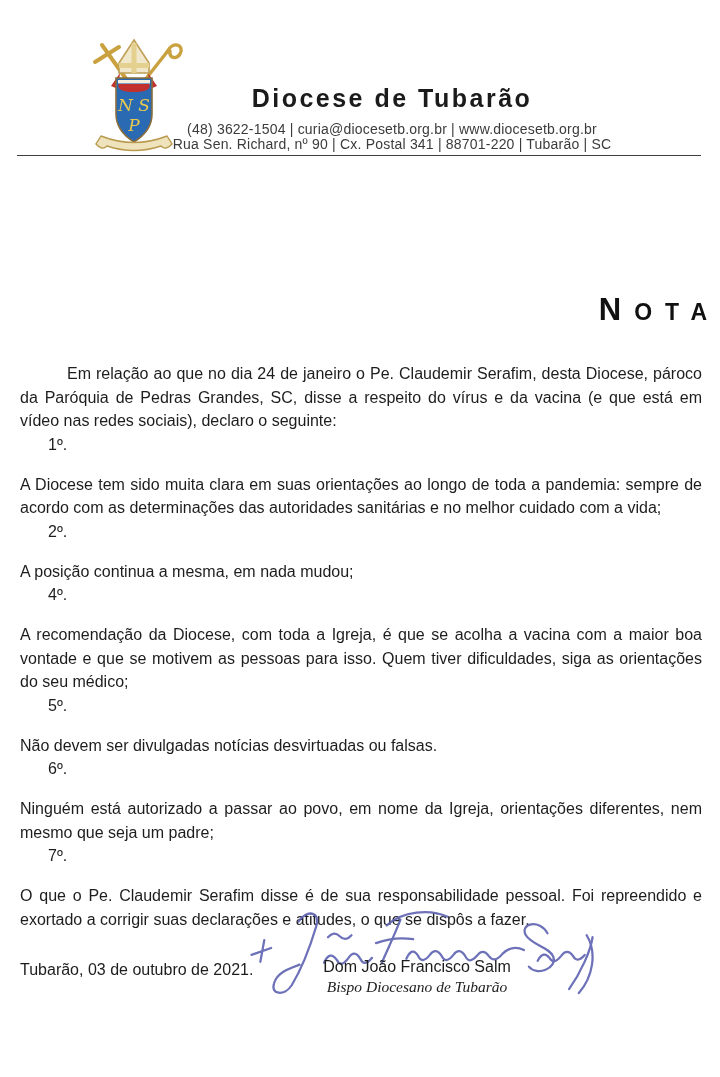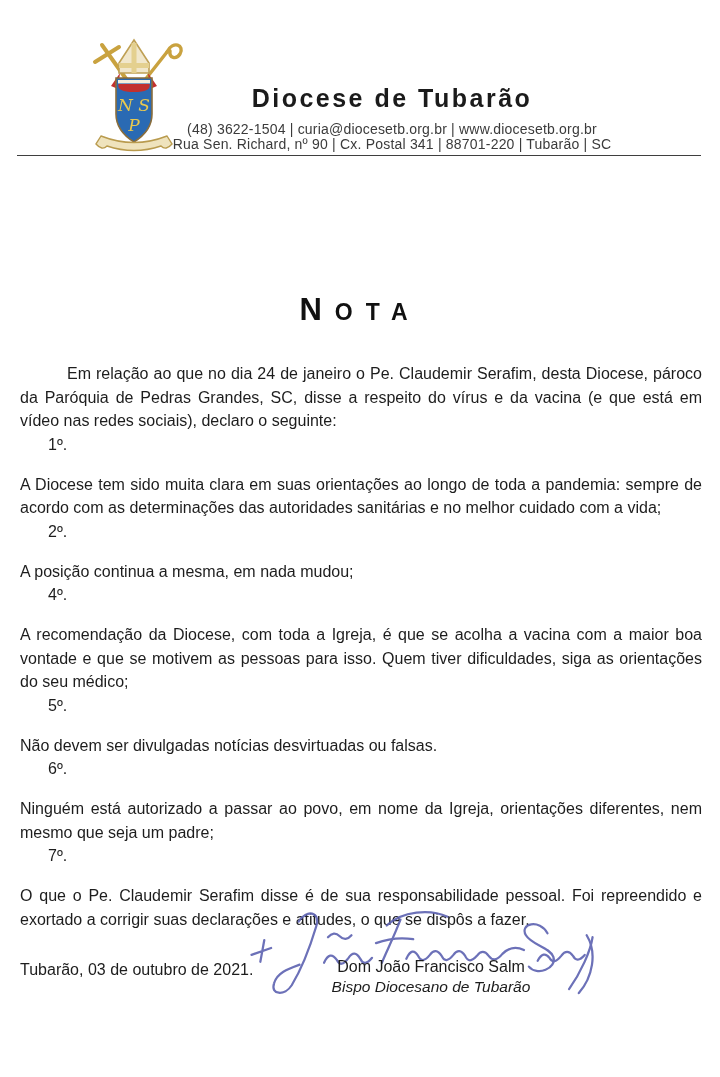--- a/index.html
+++ b/index.html
@@ -15,41 +15,41 @@
   .logo{position:absolute;left:82px;top:36px;width:104px;height:120px;}
   .header-text{position:absolute;left:122px;top:56px;width:540px;text-align:center;margin-top:28px;}
   .org-title{
     font-size:25px;font-weight:bold;letter-spacing:2.5px;color:#1b1b1b;
     margin:0 0 9px 0;
   }
   .contact-line{font-size:14px;color:#3b3b3b;line-height:15px;margin:0;letter-spacing:0.2px;}
   .rule{position:absolute;left:17px;right:19px;top:155px;border-top:1.6px solid #3f3f3f;}
   
   .nota-title{
-    position:absolute;top:292px;left:0;right:0;text-align:center;
+    position:absolute;top:292px;left:0;right:0;text-align:right;
     font-weight:bold;color:#111;letter-spacing:13px;
   }
   .nota-title .first{font-size:31px;}
   .nota-title .rest{font-size:23px;}
   .doc-body{
     position:absolute;top:362px;left:20px;width:682px;
     font-size:16px;line-height:23.5px;text-align:justify;color:#1d1d1d;
   }
   .para{margin:0;text-indent:47px;}
   .list{list-style:none;margin:0;padding:0;}
   .item{display:flex;flex-direction:column;}
   .item .num{flex:0 0 40px;margin-left:28px;}
   .item .itxt{flex:1;text-align:justify;}
   .closing{margin-top:19px;}
   .dateline{margin-top:27px;padding-right:32px;text-indent:0;}
   
   .sig-svg{position:absolute;left:236px;top:900px;width:376px;height:98px;}
-  .sig-block{position:absolute;left:271px;top:958px;width:320px;text-align:center;}
+  .sig-block{position:absolute;left:257px;top:958px;width:320px;text-align:center;}
   .sig-name{font-size:16px;margin:0;color:#1c1c1c;}
-  .sig-role{font-size:15.5px;font-style:italic;margin:2px 0 0 0;color:#1c1c1c;}
+  .sig-role{font-size:15.5px;font-style:italic;margin:2px 0 0 0;color:#1c1c1c;font-family:Liberation Serif, serif;}
 </style>
 </head>
 <body>
 
 <div class="page">
 
   <div>
     <svg class="logo" viewBox="0 0 104 120" xmlns="http://www.w3.org/2000/svg">
 
       <g stroke="#c9a23f" stroke-width="4" stroke-linecap="round">

